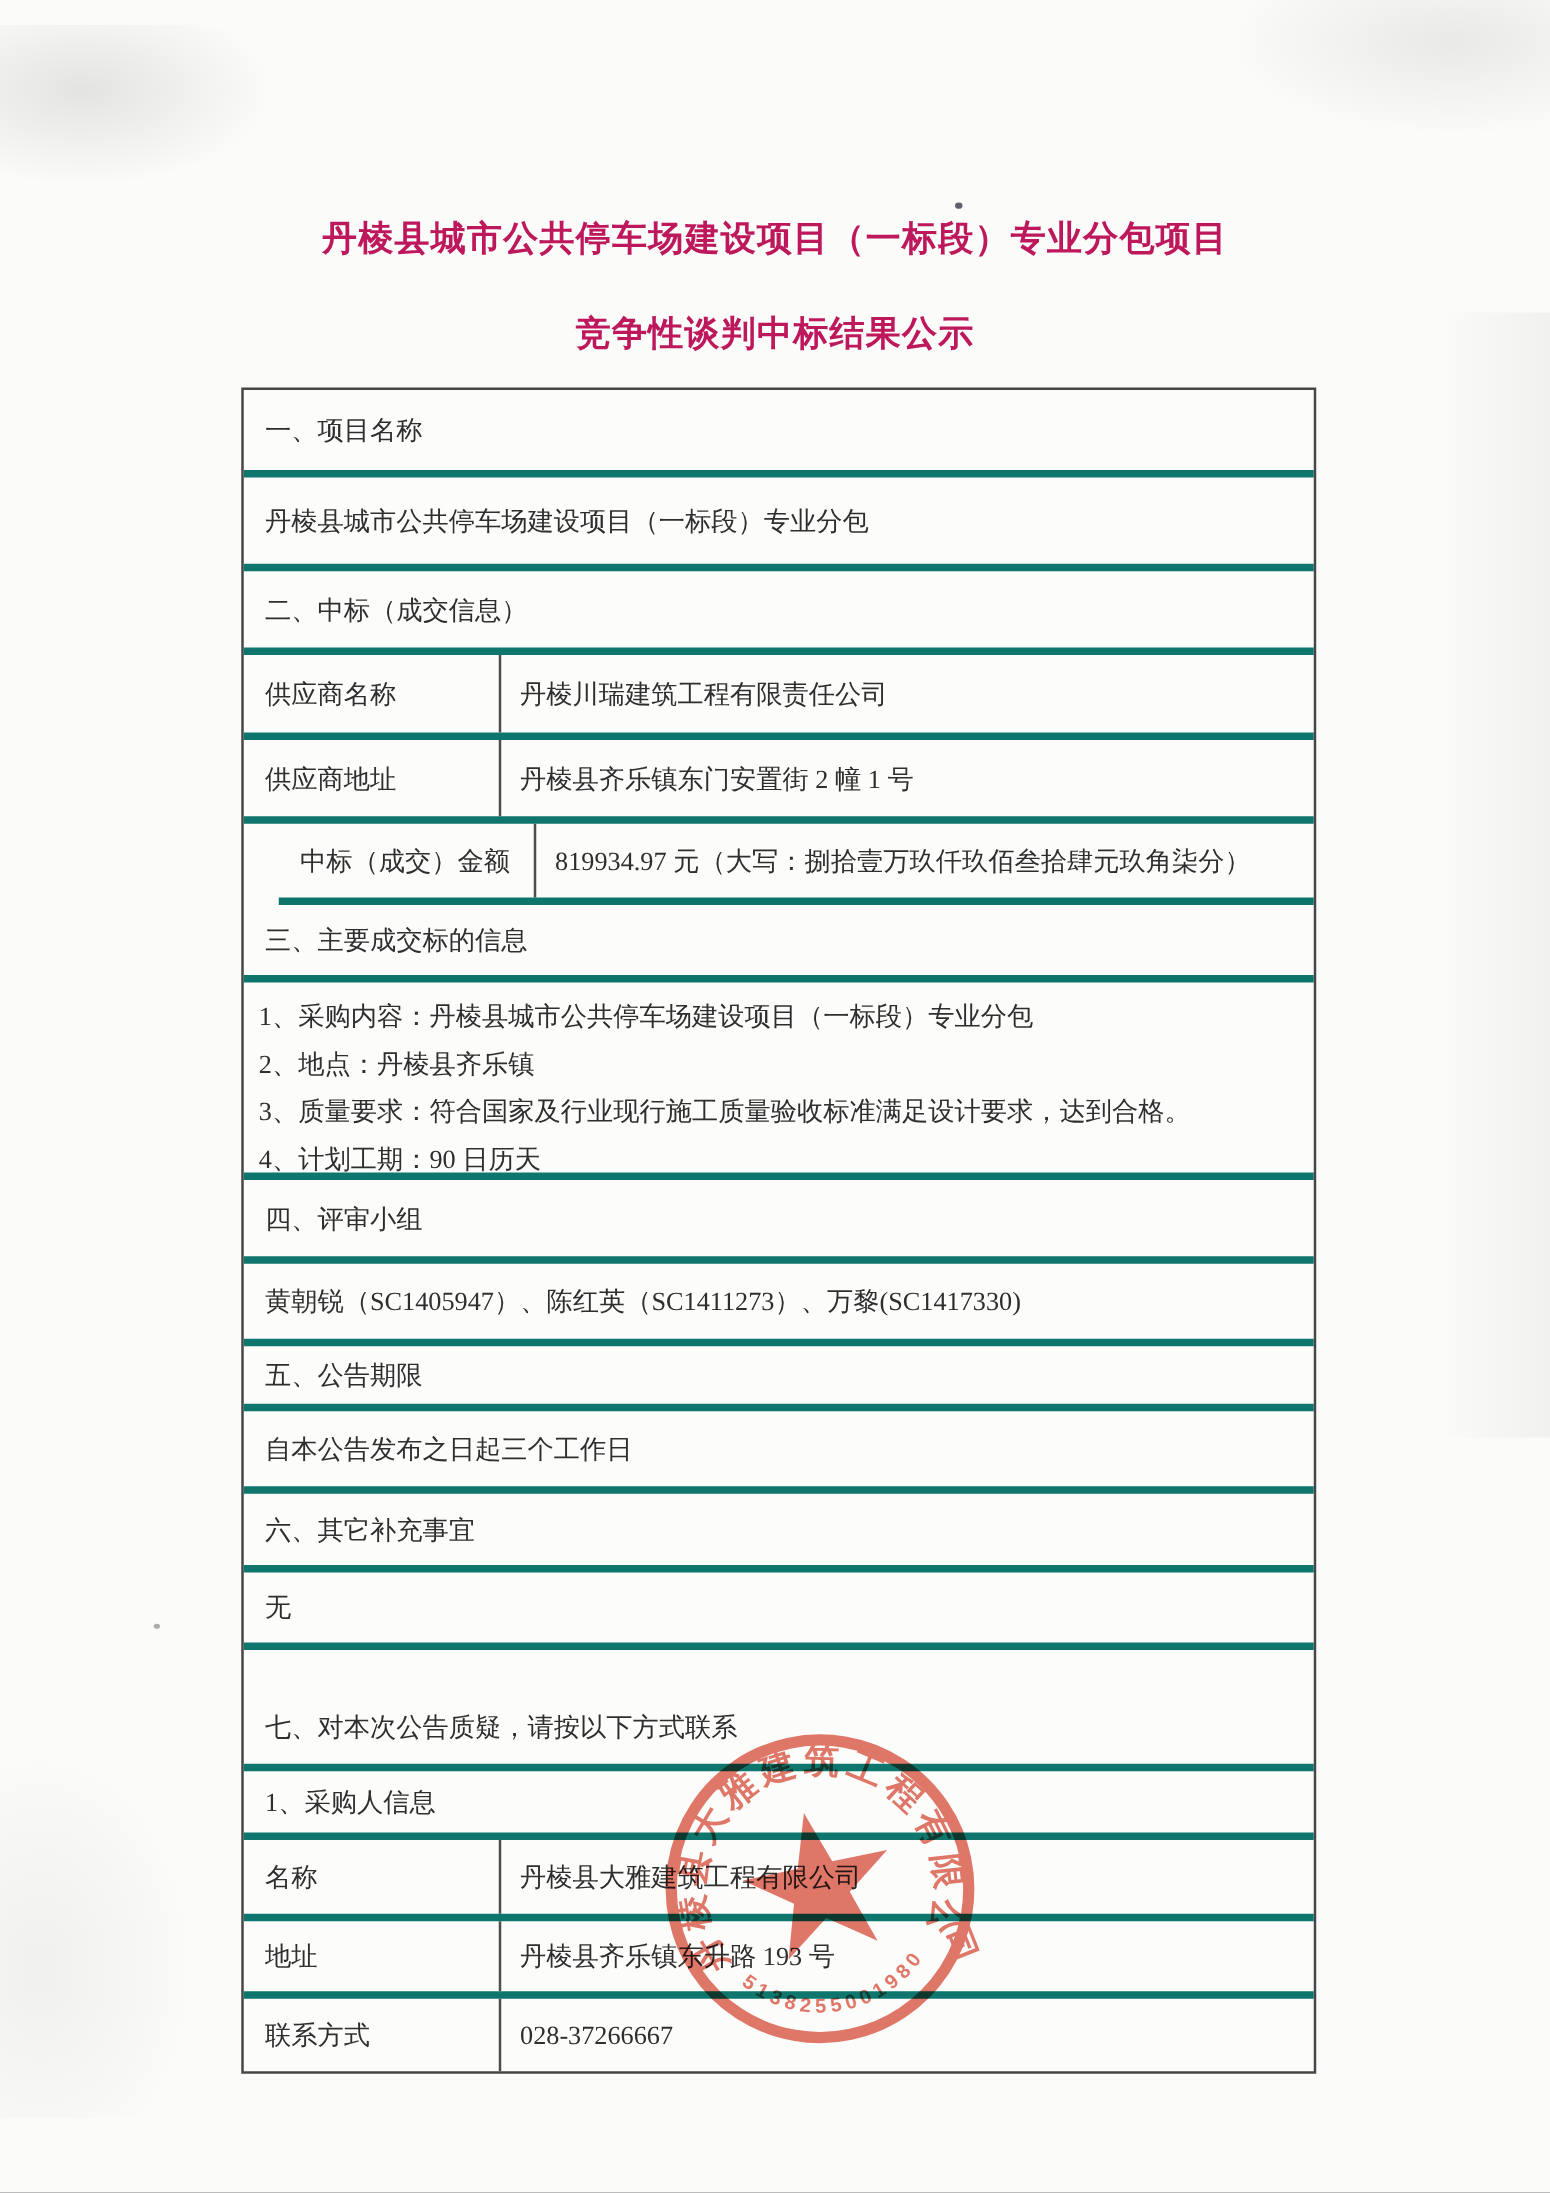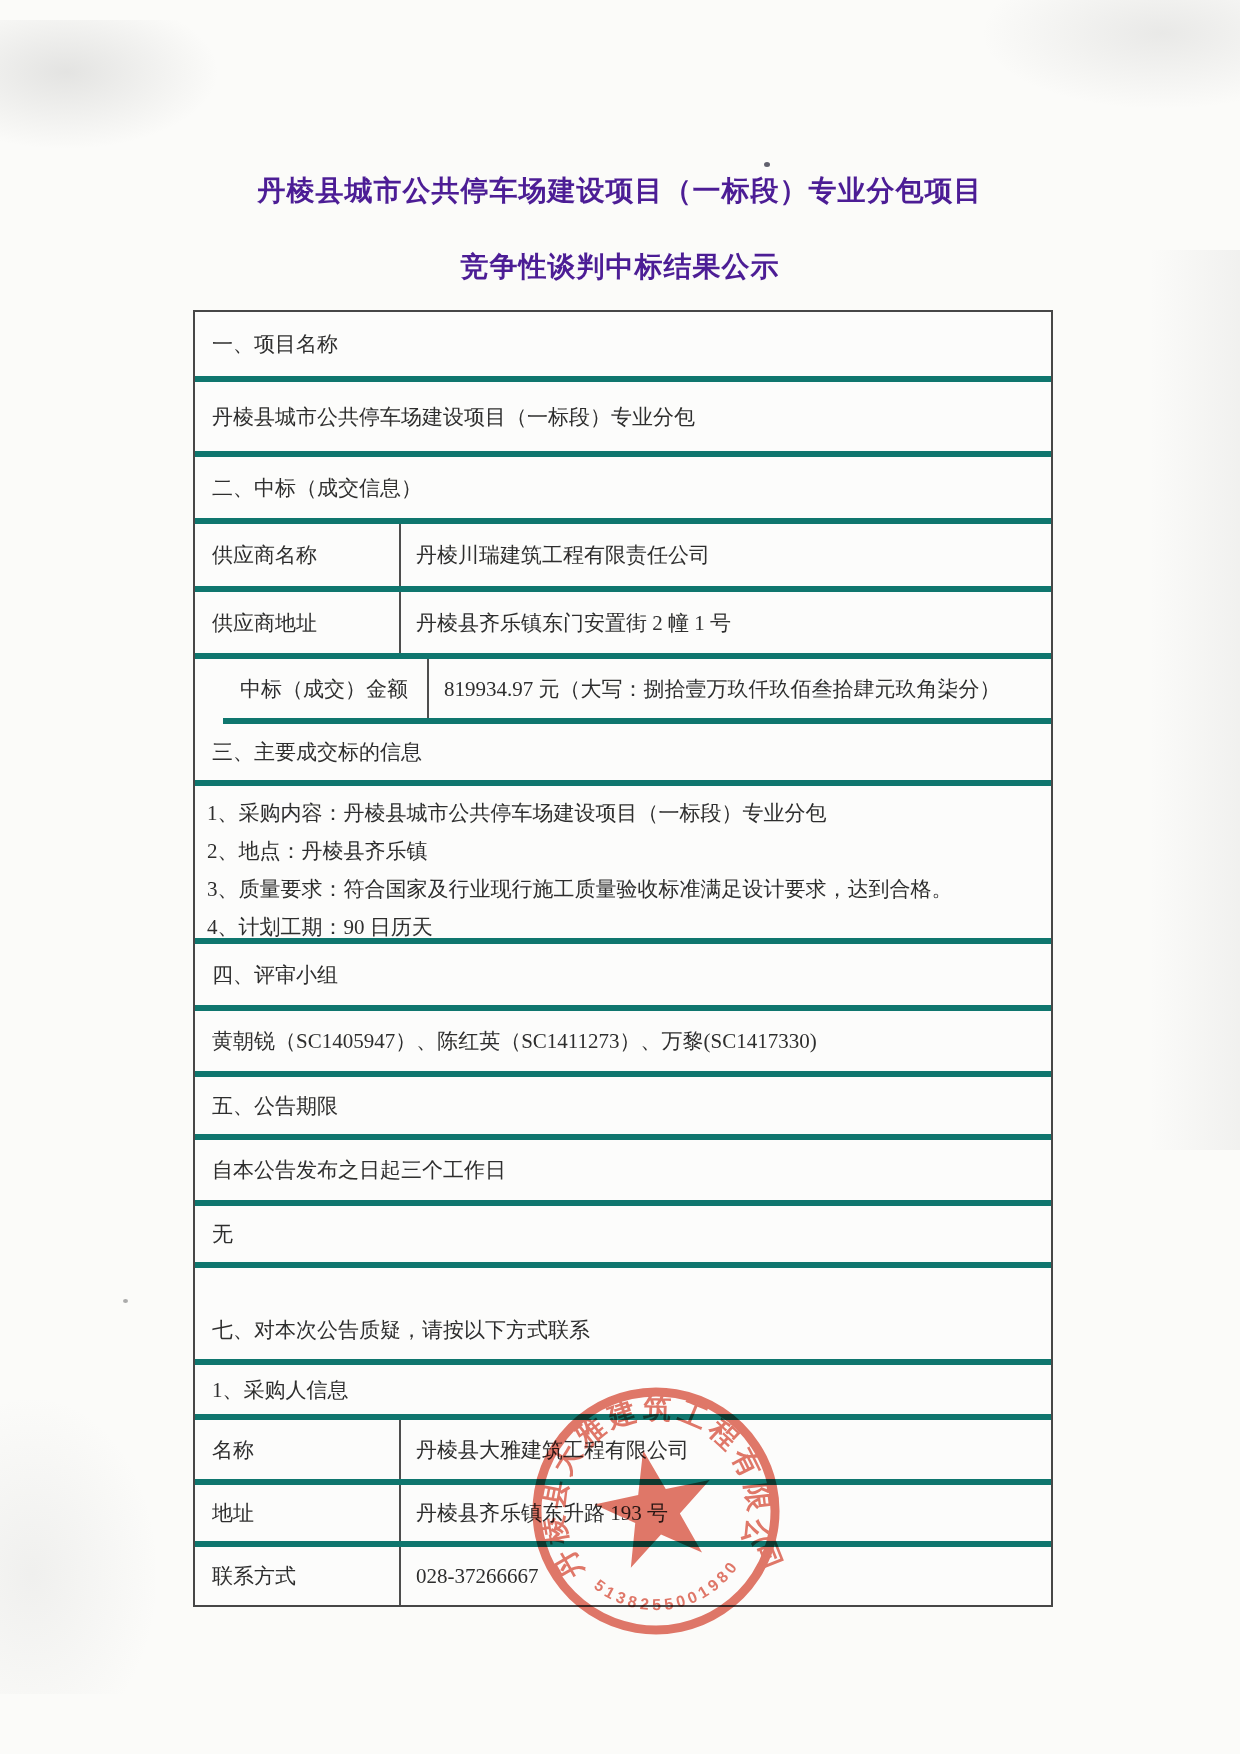--- a/index.html
+++ b/index.html
@@ -23,21 +23,21 @@
   .smudge.bl{left:0;bottom:60px;width:160px;height:300px;
     background:radial-gradient(ellipse at 20% 60%, rgba(140,140,140,.10), rgba(140,140,140,0) 70%);}
   .speck{position:absolute;left:764px;top:162px;width:6px;height:5px;border-radius:50%;
     background:#3a3a4a;opacity:.8;}
   .speck2{position:absolute;left:123px;top:1299px;width:5px;height:4px;border-radius:50%;
     background:#777;opacity:.6;}
 
   .title{
     position:absolute;left:0;width:1240px;text-align:center;
     font-family:"Liberation Sans","DejaVu Sans",sans-serif;
-    font-weight:bold;font-size:28px;letter-spacing:1px;color:#4c1d95;
+    font-weight:bold;font-size:28px;letter-spacing:1px;color:#be185d;
   }
   .title.l1{top:172px;}
   .title.l2{top:248px;}
 
   .doc-table{
     position:absolute;left:193px;top:310px;width:860px;
     border:2px solid #474747;
     box-sizing:border-box;
     background:rgba(255,255,255,.35);
   }
@@ -56,21 +56,21 @@
   .row .cell-value{
     flex:1;align-self:stretch;display:flex;align-items:center;
     border-left:2px solid #4e4e4e;box-sizing:border-box;padding-left:15px;
   }
   .row.multi{display:block;padding:8px 0 0 12px;}
   .row.multi .mline{line-height:38px;white-space:nowrap;}
 
   
   .h0{height:70px;}.h1{height:75px;}.h2{height:67px;}.h3{height:68px;}
   .h4{height:67px;}.h5{height:65px;margin-left:28px;}.h6{height:62px;}.h7{height:158px;}
-  .h8{height:67px;}.h9{height:66px;}.h10{height:63px;}.h11{height:66px;}
+  .h8{height:67px;}.h9{height:66px;}.h10{height:52px;}.h11{height:66px;}
   .h12{height:63px;}.h13{height:62px;}.h14{height:65px;margin-top:32px;}.h15{height:55px;}
   .h16{height:65px;}.h17{height:62px;}.h18{height:58px;}
 
   .seal{
     position:absolute;left:528px;top:1383px;width:256px;height:256px;
     opacity:.82;mix-blend-mode:multiply;pointer-events:none;
   }
 </style>
 </head>
 <body>
@@ -123,20 +123,23 @@
     </div>
     <div class="row h9">
       <div class="single">黄朝锐（SC1405947）、陈红英（SC1411273）、万黎(SC1417330)</div>
     </div>
     <div class="row h10">
       <div class="single">五、公告期限</div>
     </div>
     <div class="row h11">
       <div class="single">自本公告发布之日起三个工作日</div>
     </div>
+    <div class="row h12">
+      <div class="single">六、其它补充事宜</div>
+    </div>
     <div class="row h13">
       <div class="single">无</div>
     </div>
     <div class="row h14">
       <div class="single">七、对本次公告质疑，请按以下方式联系</div>
     </div>
     <div class="row h15">
       <div class="single">1、采购人信息</div>
     </div>
     <div class="row h16">

